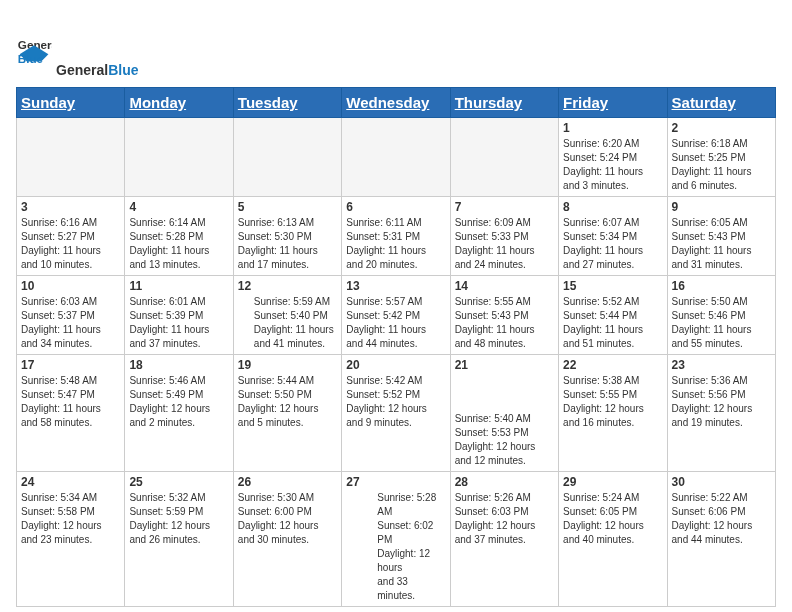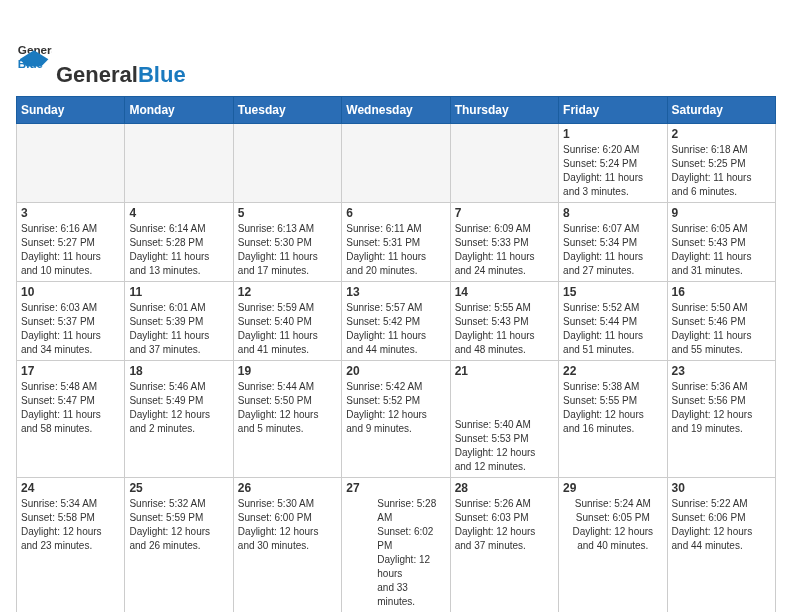--- a/index.html
+++ b/index.html
@@ -39,25 +39,26 @@
       color: #333;
     }
     .calendar {
       width: 100%;
       border-collapse: collapse;
       border: 1px solid #ccc;
     }
     .calendar th {
       background: #2a6db5;
       color: #fff;
-      font-size: 12px;
+      font-size: 15px;
       font-weight: bold;
       padding: 6px 4px;
       text-align: left;
       border: 1px solid #1a5da0;
+      text-decoration: underline;
     }
     .calendar td {
       border: 1px solid #ccc;
       vertical-align: top;
       padding: 3px 4px;
       width: calc(100% / 7);
       min-height: 80px;
       font-size: 10px;
       color: #333;
       background: #fff;
@@ -84,21 +85,21 @@
 <body>
 
 <div class="header">
   <div class="logo">
     <svg class="logo-icon" viewBox="0 0 40 40">
       <text x="2" y="22" font-size="13" font-weight="bold" fill="#333">General</text>
       <polygon points="4,28 20,18 36,28 28,36 12,36" fill="#1a7abf"></polygon>
       <text x="2" y="38" font-size="13" font-weight="bold" fill="#1a7abf">Blue</text>
     </svg>
     <div>
-      <div style="font-size:22px;font-weight:bold;color:#333;line-height:1.2;margin-top:46px;">
+      <div style="font-size:14px;font-weight:bold;color:#333;line-height:1.2;margin-top:46px;">
         <span style="color:#333;">General</span><span style="color:#1a7abf;">Blue</span>
       </div>
     </div>
   </div>
   <div class="title-area">
     <div class="main-title"></div>
     <div class="subtitle"></div>
   </div>
 </div>
 
@@ -197,21 +198,21 @@
         </td>
         <td>
           <span class="day-number">11</span>
           <div class="day-info" style="white-space: pre-line;">Sunrise: 6:01 AM
 Sunset: 5:39 PM
 Daylight: 11 hours
 and 37 minutes.</div>
         </td>
         <td>
           <span class="day-number">12</span>
-          <div class="day-info" style="white-space: pre-line;">Sunrise: 5:59 AM
+          <div class="day-info" style="white-space: pre-line; margin-left: 16px;">Sunrise: 5:59 AM
 Sunset: 5:40 PM
 Daylight: 11 hours
 and 41 minutes.</div>
         </td>
         <td>
           <span class="day-number">13</span>
           <div class="day-info" style="white-space: pre-line;">Sunrise: 5:57 AM
 Sunset: 5:42 PM
 Daylight: 11 hours
 and 44 minutes.</div>
@@ -320,21 +321,21 @@
         </td>
         <td>
           <span class="day-number">28</span>
           <div class="day-info" style="white-space: pre-line;">Sunrise: 5:26 AM
 Sunset: 6:03 PM
 Daylight: 12 hours
 and 37 minutes.</div>
         </td>
         <td>
           <span class="day-number">29</span>
-          <div class="day-info" style="white-space: pre-line; text-align: center;">Sunrise: 5:24 AM
+          <div class="day-info" style="white-space: pre-line;">Sunrise: 5:24 AM
 Sunset: 6:05 PM
 Daylight: 12 hours
 and 40 minutes.</div>
         </td>
         <td>
           <span class="day-number">30</span>
           <div class="day-info" style="white-space: pre-line;">Sunrise: 5:22 AM
 Sunset: 6:06 PM
 Daylight: 12 hours
 and 44 minutes.</div>

